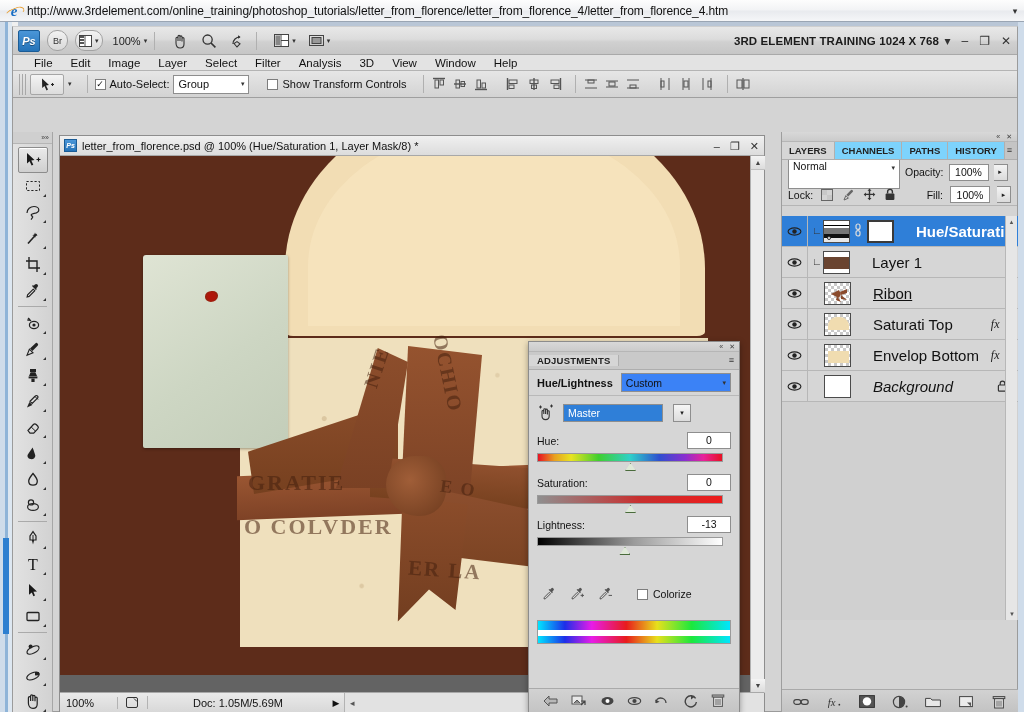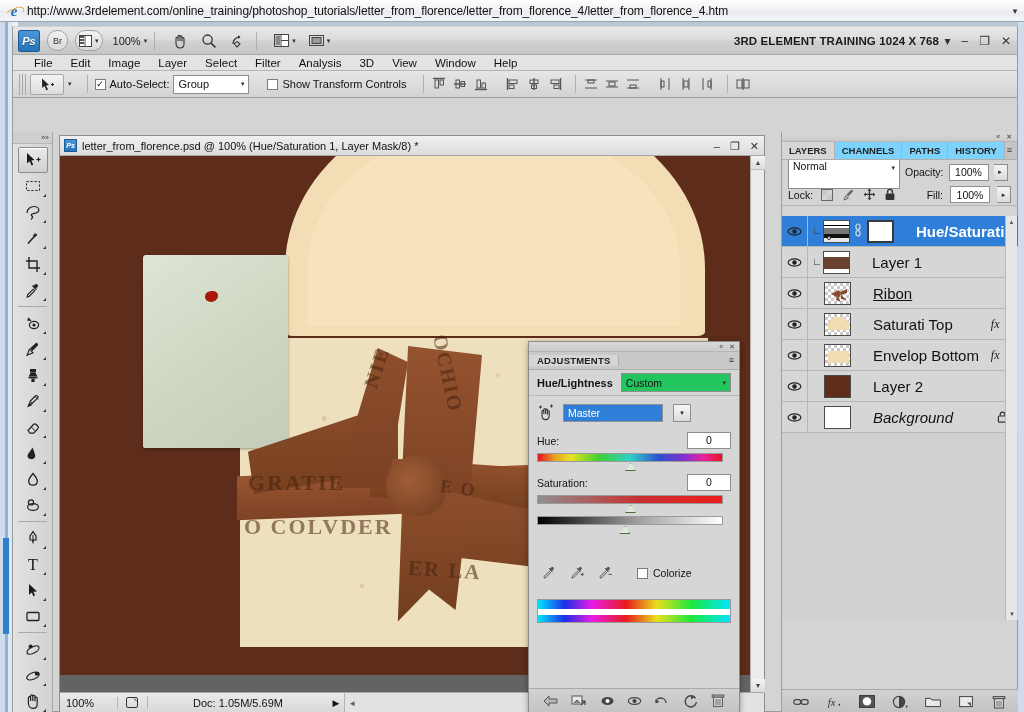--- a/index.html
+++ b/index.html
@@ -315,21 +315,21 @@
     font-size:9.5px;font-weight:bold;color:#222;letter-spacing:.2px;
     border-right:1px solid #b0b0b0;
   }
   .adj-menu{position:absolute;right:5px;top:3px;font-size:9px;color:#333;}
   .adj-head{
     height:26px;display:flex;align-items:center;padding:0 8px;gap:8px;
     border-bottom:1px solid #b9b9b9;
   }
   .adj-head .ttl{font-size:11px;font-weight:bold;color:#111;}
   .preset-sel{
-    flex:1;height:19px;border:1px solid #8e8e8e;background:#22c55e;
+    flex:1;height:19px;border:1px solid #8e8e8e;background:#3b82f6;
     display:flex;align-items:center;justify-content:space-between;padding:0 4px;
     font-size:10.5px;color:#111;
   }
   .adj-body{padding:8px;}
   .master-row{display:flex;align-items:center;gap:8px;margin-bottom:10px;}
   .hand-ico{width:18px;height:18px;}
   .master-sel{
     width:100px;height:18px;border:1px solid #8e8e8e;background:#2f7fd8;
     color:#fff;font-size:10.5px;display:flex;align-items:center;padding-left:4px;
   }
@@ -913,20 +913,24 @@
           <div class="sl-top">
             <span class="sl-label">Saturation:</span>
             <div class="sl-val">0</div>
           </div>
           <div class="sl-track sl-sat">
             <div class="sl-thumb" style="left:calc(50% - 5px)"></div>
           </div>
         </div>
 
         <div class="slider-block">
+          <div class="sl-top">
+            <span class="sl-label">Lightness:</span>
+            <div class="sl-val">-13</div>
+          </div>
           <div class="sl-track sl-lit">
             <div class="sl-thumb" style="left:calc(47% - 5px)"></div>
           </div>
         </div>
       </div>
 
       <div class="eyedroppers">
         <svg width="16" height="16" viewBox="0 0 16 16">
             <path d="M12.4 2.4a1.5 1.5 0 0 0-2.2 0L9.1 3.5l-.6-.6-.9.9 3.4 3.4.9-.9-.6-.6 1.1-1.1a1.5 1.5 0 0 0 0-2.2z" fill="#555"></path>
             <path d="M8.2 6.4L3.4 11.3l-.4 1.7 1.7-.4 4.9-4.9z" fill="none" stroke="#555" stroke-width="1"></path>
@@ -1132,41 +1136,29 @@
               <div style="position:absolute;left:3px;bottom:3px;width:21px;height:12px;background:#f0dcb0;"></div>
             </div>
           </div>
           <span class="layer-name">Envelop Bottom</span>
           <div class="fx-cell">
             <span>fx</span>
             <span class="caret">▾</span>
           </div>
         </div>
 
+
         <div class="layer-row">
           <div class="eye-cell">
             <svg width="15" height="11" viewBox="0 0 15 11">
                 <ellipse cx="7.5" cy="5.5" rx="6.4" ry="3.6" fill="none" stroke="#222" stroke-width="1.1"></ellipse>
                 <circle cx="7.5" cy="5.5" r="2.2" fill="#222"></circle>
               </svg>
           </div>
           <div class="thumbs" style="padding-left:16px">
-            <div class="thumb" style="background:#5d2c1a"></div>
-          </div>
-          <span class="layer-name">Layer 2</span>
-        </div>
-
-        <div class="layer-row">
-          <div class="eye-cell">
-            <svg width="15" height="11" viewBox="0 0 15 11">
-                <ellipse cx="7.5" cy="5.5" rx="6.4" ry="3.6" fill="none" stroke="#222" stroke-width="1.1"></ellipse>
-                <circle cx="7.5" cy="5.5" r="2.2" fill="#222"></circle>
-              </svg>
-          </div>
-          <div class="thumbs" style="padding-left:16px">
             <div class="thumb" style="background:#fff"></div>
           </div>
           <span class="layer-name i">Background</span>
           <div class="lock-cell">
             <svg width="11" height="12" viewBox="0 0 11 12">
                 <rect x="1.4" y="5" width="8.2" height="6.2" rx="1" fill="none" stroke="#333" stroke-width="1.2"></rect>
                 <path d="M3.2 5V3.4a2.3 2.3 0 0 1 4.6 0V5" fill="none" stroke="#333" stroke-width="1.2"></path>
               </svg>
           </div>
         </div>

